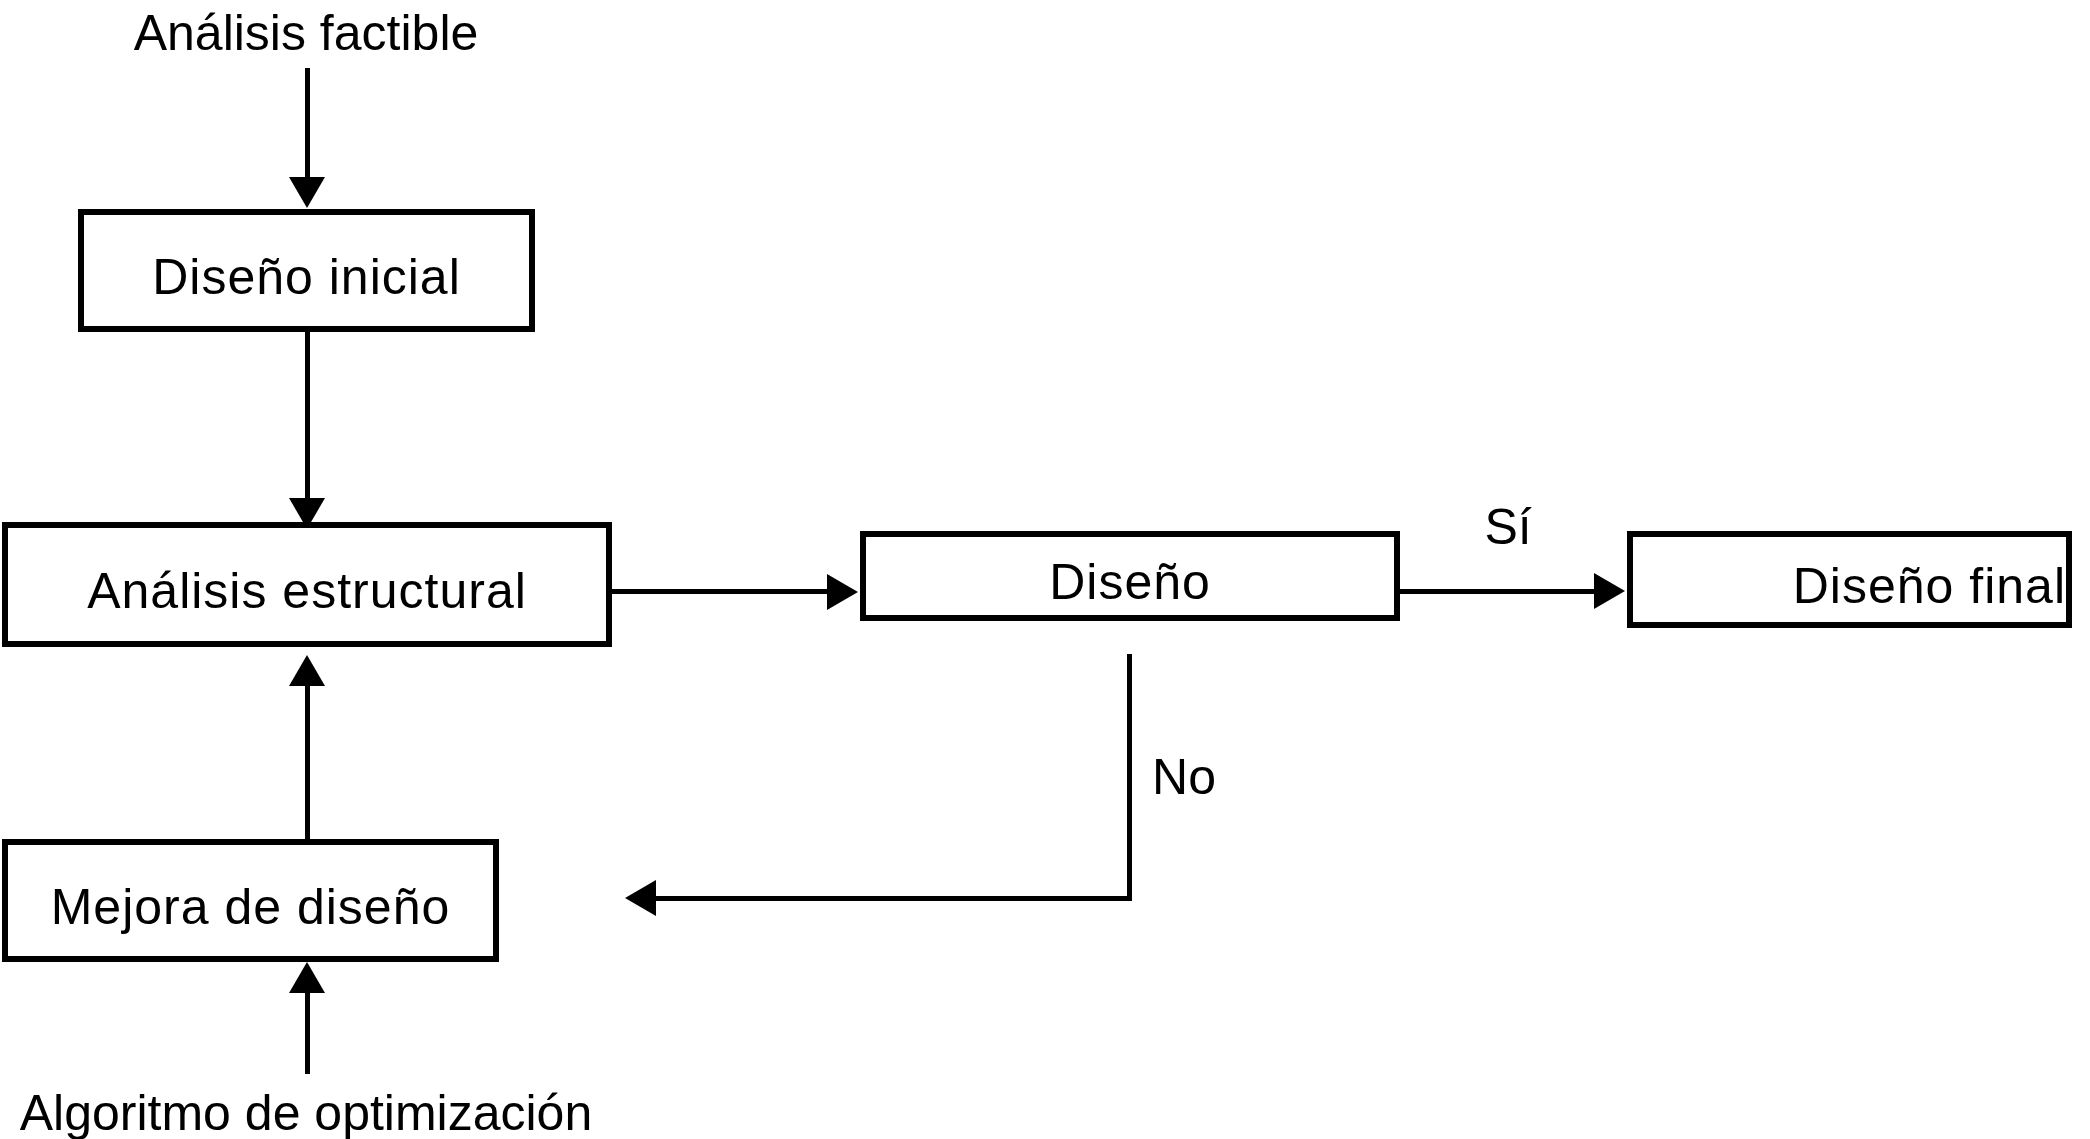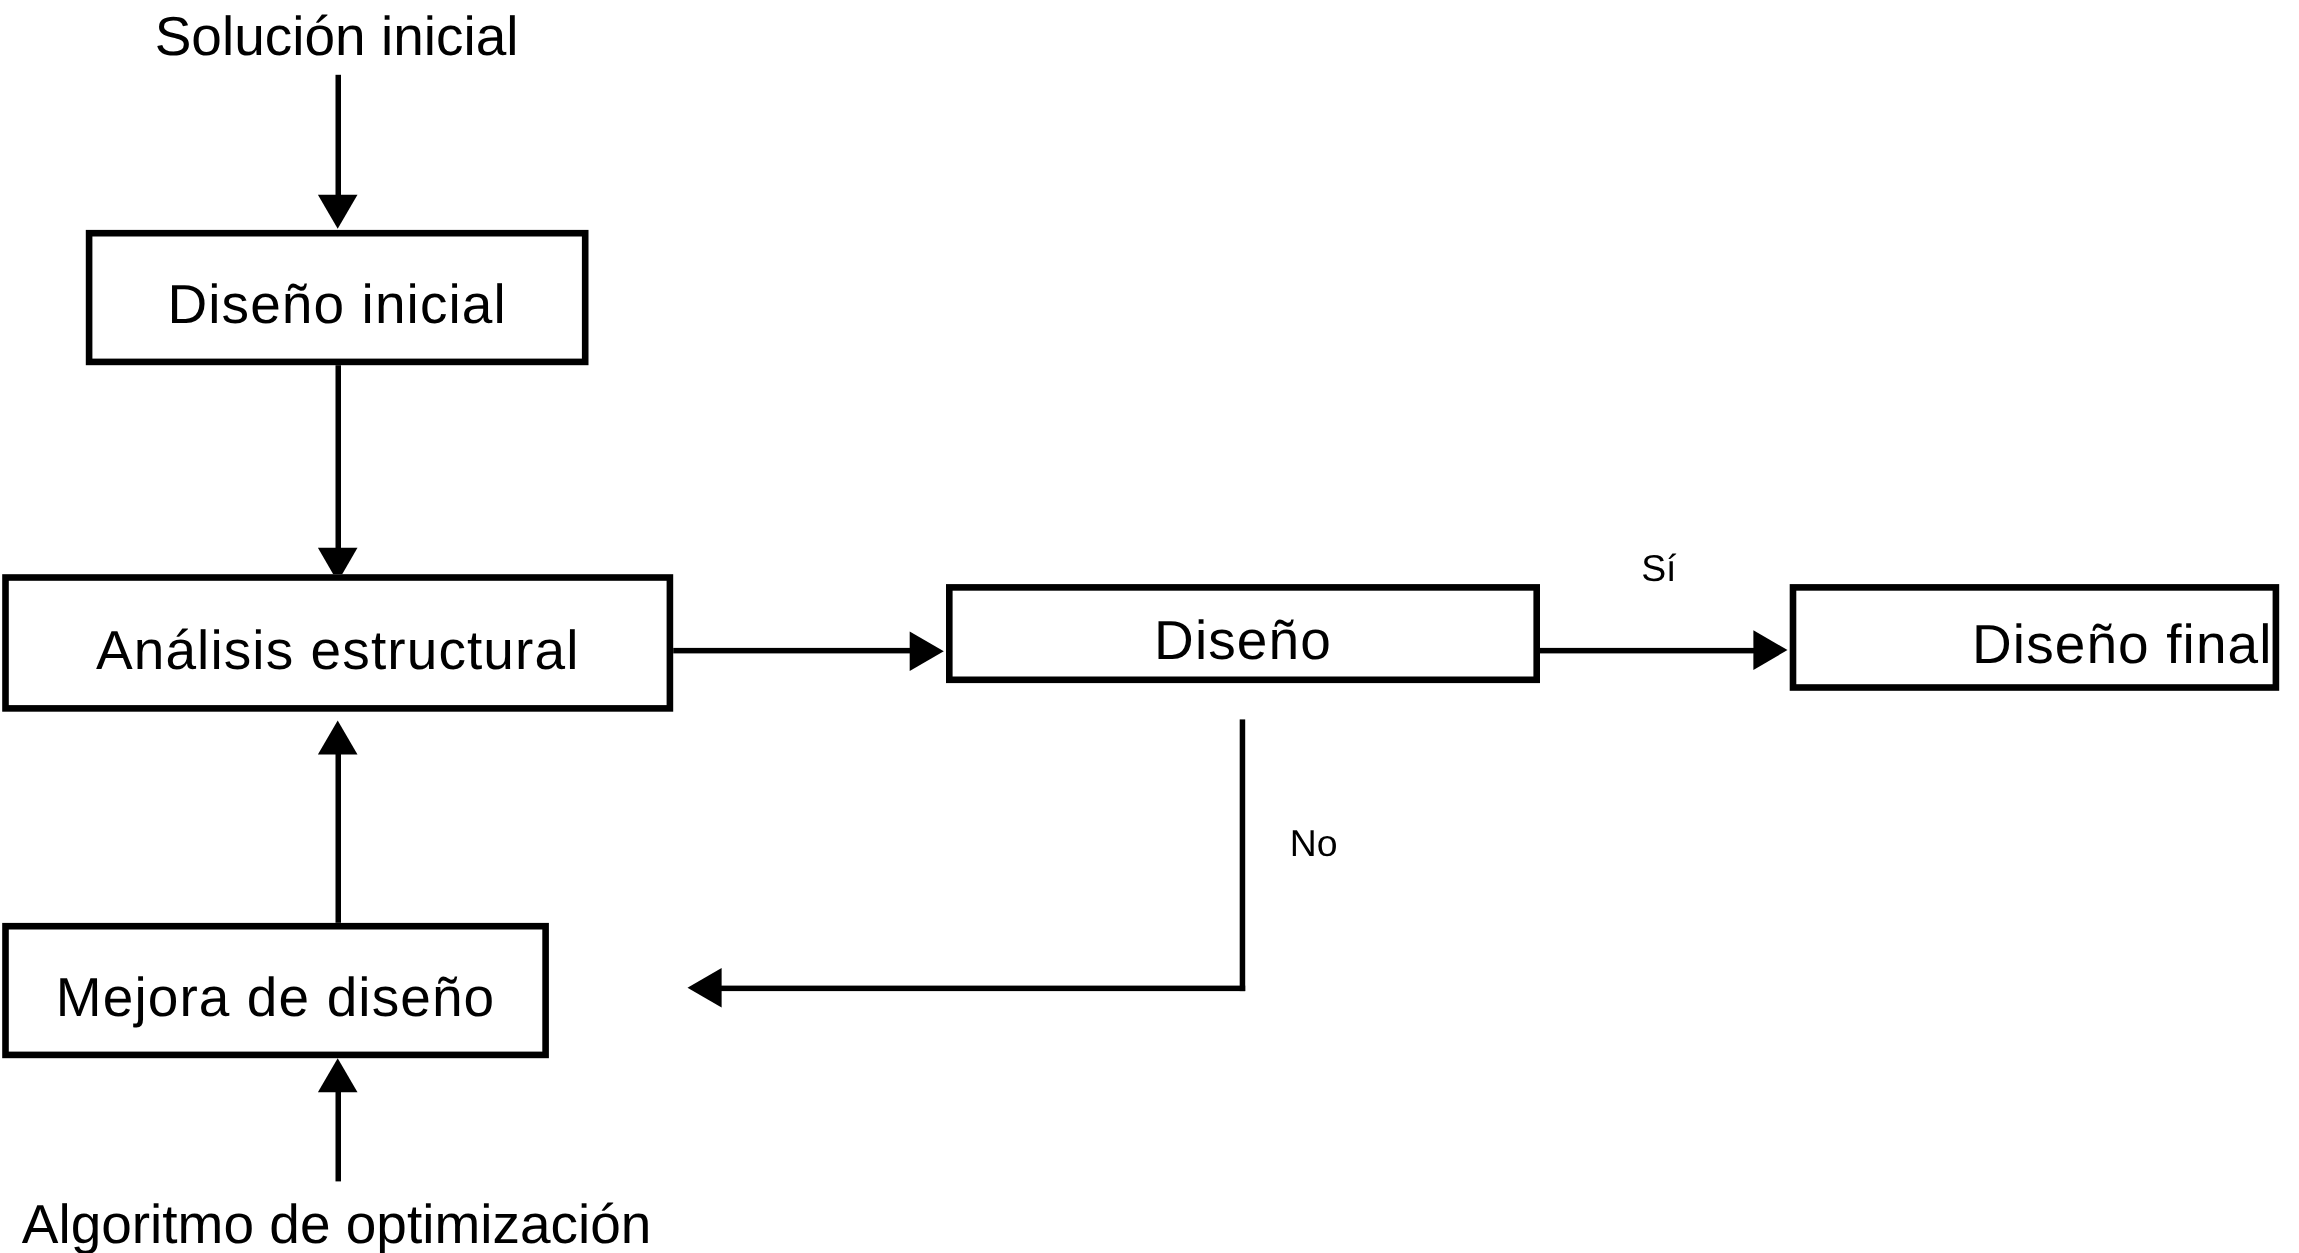--- a/index.html
+++ b/index.html
@@ -32,21 +32,21 @@
     margin-top: 12px;
   }
   .free-label {
     position: absolute;
     font-size: 50px;
     white-space: nowrap;
     text-align: center;
   }
   .edge-label {
     position: absolute;
-    font-size: 34px;
+    font-size: 50px;
     white-space: nowrap;
     text-align: center;
   }
   .seg {
     position: absolute;
     background: #000000;
   }
   .head {
     position: absolute;
     width: 0;
@@ -71,21 +71,21 @@
     border-top: 18px solid transparent;
     border-bottom: 18px solid transparent;
     border-right: 31px solid #000000;
   }
 </style>
 </head>
 <body>
 
 <div id="canvas">
 
-  <div class="free-label" style="left: 106px; top: 4px; width: 400px;">Solución inicial</div>
+  <div class="free-label" style="left: 106px; top: 4px; width: 400px;">Análisis factible</div>
 
   <div>
     <div class="seg" style="left: 305px; top: 68px; width: 5px; height: 112px;"></div>
     <div class="head head-down" style="left: 289px; top: 177px;"></div>
   </div>
 
   <div class="box" style="left: 78px; top: 209px; width: 457px; height: 123px;">
     <span class="box-label">Diseño inicial</span>
   </div>
 

